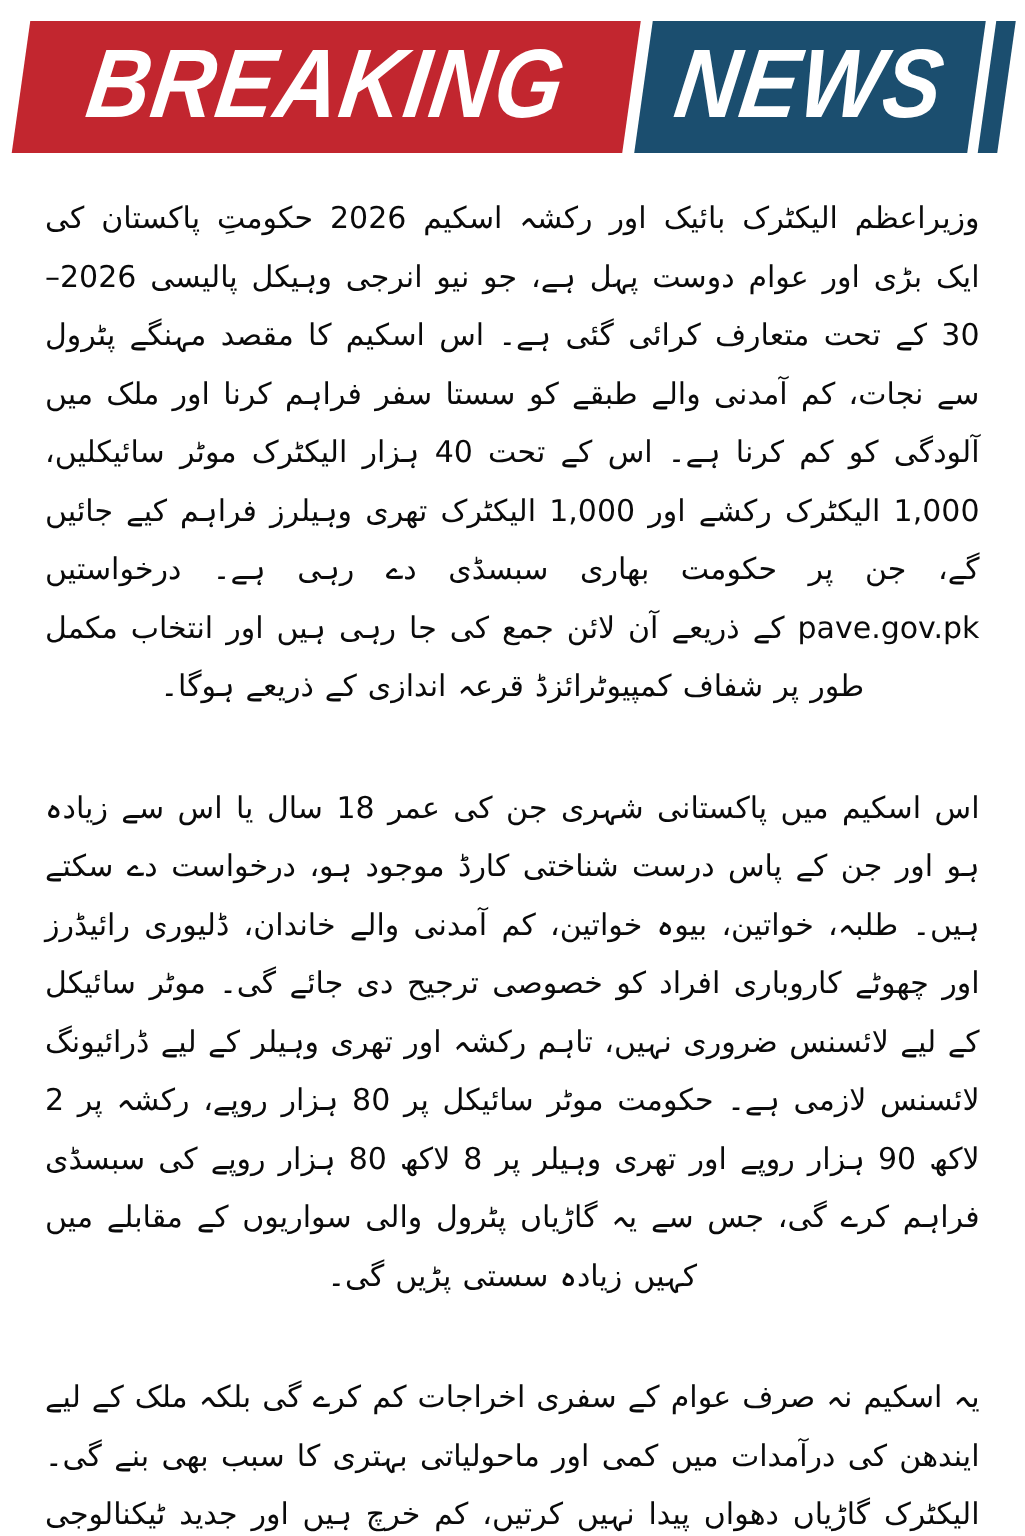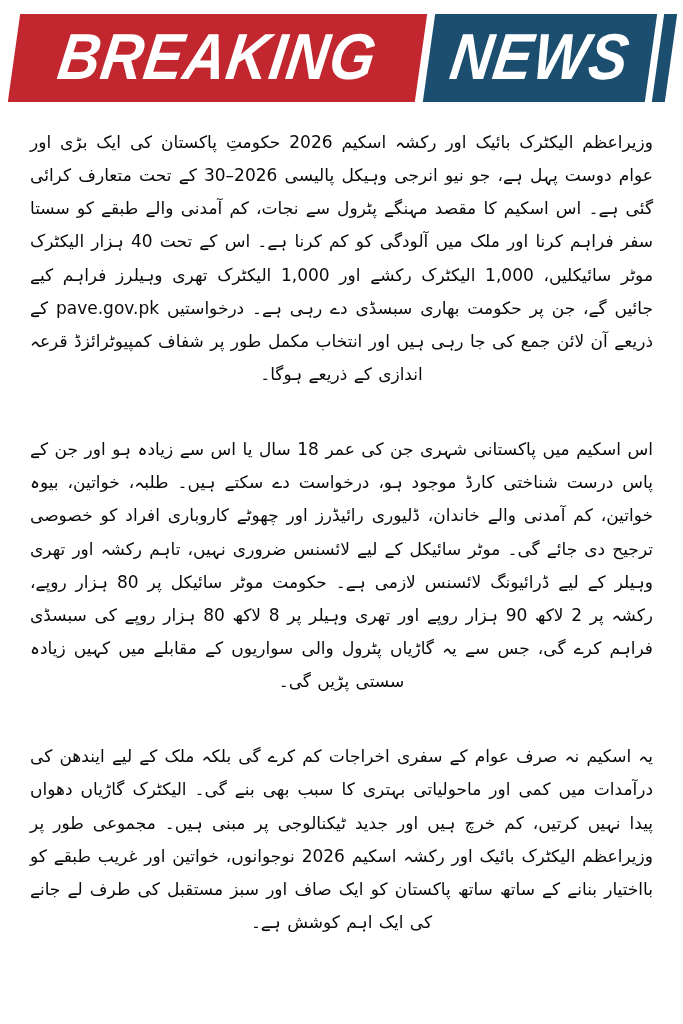--- a/index.html
+++ b/index.html
@@ -49,21 +49,21 @@
   }
 
   
   .article {
     direction: rtl;
     padding: 24px 30px 0 30px;
     color: #0a0a0a;
   }
   .article p {
     margin: 0 0 42px 0;
-    font-size: 17px;
+    font-size: 20px;
     line-height: 1.95;
     text-align: justify;
     text-align-last: center;
     word-spacing: 1px;
   }
   .article p:last-child { margin-bottom: 0; }
 </style>
 </head>
 <body>
 

